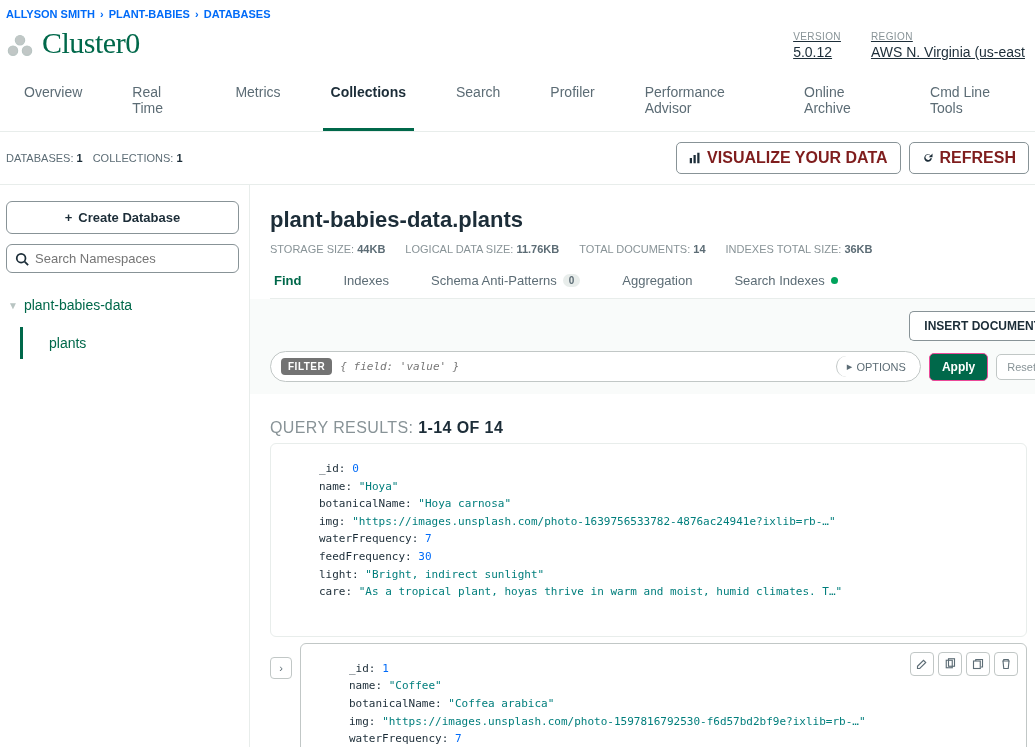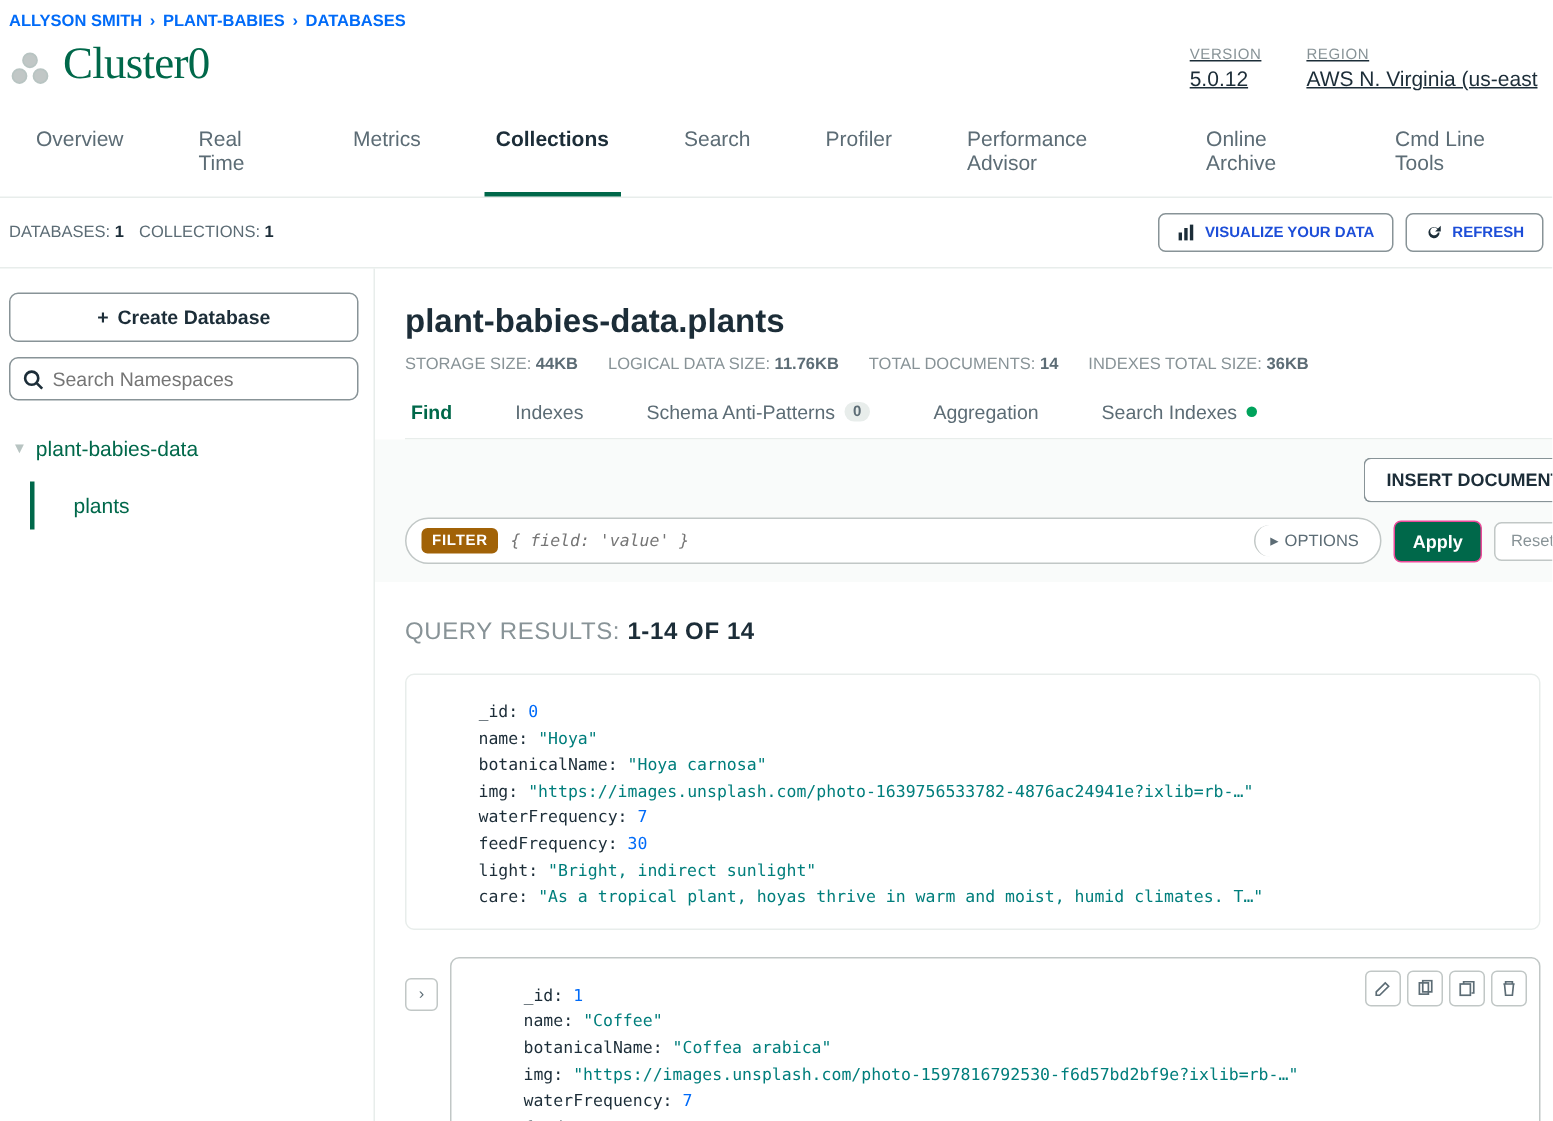--- a/index.html
+++ b/index.html
@@ -18,21 +18,21 @@
 .meta-value { font-size: 14px; color: #1C2D38; margin-top: 2px; }
 
 .tab-bar { display: flex; border-bottom: 1px solid #E8EDEB; padding: 0 16px; gap: 34px; }
 .tab { padding: 10px 8px 12px; font-size: 14px; color: #5C6C75; cursor: pointer; border-bottom: 3px solid transparent; }
 .tab.active { color: #1C2D38; font-weight: 600; border-bottom-color: #00684A; }
 
 .subbar { display: flex; align-items: center; padding: 10px 6px; border-bottom: 1px solid #E8EDEB; font-size: 11px; color: #5C6C75; }
 .subbar .stat { margin-right: 10px; }
 .subbar .num { color: #1C2D38; font-weight: 600; }
 .subbar .spacer { flex: 1; }
-.pill-btn { border: 1px solid #889397; background: #fff; border-radius: 5px; padding: 6px 12px; font-size: 10px; font-weight: 600; color: #1d4ed8; cursor: pointer; display: inline-flex; align-items: center; gap: 6px; margin-left: 8px; }
+.pill-btn { border: 1px solid #889397; background: #fff; border-radius: 5px; padding: 6px 12px; font-size: 16px; font-weight: 600; color: #7f1d1d; cursor: pointer; display: inline-flex; align-items: center; gap: 6px; margin-left: 8px; }
 
 .body-row { display: flex; }
 .sidebar { width: 250px; padding: 16px 10px 10px 6px; border-right: 1px solid #E8EDEB; min-height: 600px; }
 .create-db-btn { width: 100%; border: 1px solid #889397; background: #fff; border-radius: 6px; padding: 8px; font-size: 13px; font-weight: 600; color: #1C2D38; cursor: pointer; display: flex; align-items: center; justify-content: center; gap: 6px; }
 .search-box { margin-top: 10px; border: 1px solid #889397; border-radius: 6px; display: flex; align-items: center; padding: 6px 8px; gap: 6px; }
 .search-box input { border: none; outline: none; font-size: 13px; flex: 1; color: #5C6C75; }
 .db-tree { margin-top: 20px; }
 .db-item { display: flex; align-items: center; gap: 6px; color: #00684A; font-size: 14px; font-weight: 500; padding: 4px 2px; cursor: pointer; }
 .caret { color: #B8C4C2; font-size: 10px; }
 .coll-item { color: #00684A; font-size: 14px; font-weight: 500; padding: 8px 0 8px 26px; margin-top: 10px; border-left: 3px solid #00684A; margin-left: 14px; cursor: pointer; }
@@ -47,30 +47,30 @@
 .inner-tab.active { color: #00684A; font-weight: 600; }
 .badge-count { background: #E8EDEB; color: #5C6C75; border-radius: 10px; font-size: 10px; padding: 1px 6px; font-weight: 600; }
 .dot-green { width: 7px; height: 7px; border-radius: 50%; background: #00A35C; display: inline-block; }
 
 .strip { background: #F9FBFA; padding: 12px 0; margin: 0 -20px 0 -20px; padding-left: 20px; }
 .insert-row { display: flex; justify-content: flex-end; margin-bottom: 10px; padding-right: 0; }
 .insert-btn { border: 1px solid #889397; border-top-left-radius: 5px; border-bottom-left-radius: 5px; border-right: none; background: #fff; padding: 7px 14px; font-size: 12px; font-weight: 700; color: #1C2D38; cursor: pointer; }
 
 .filter-bar { display: flex; align-items: center; gap: 8px; padding-right: 8px; }
 .filter-input-wrap { flex: 1; border: 1px solid #C1C7C6; background: #fff; border-radius: 20px; display: flex; align-items: center; padding: 4px 4px 4px 10px; gap: 8px; }
-.filter-chip { background: #a16207; color: #fff; font-size: 10px; font-weight: 700; border-radius: 4px; padding: 3px 7px; letter-spacing: 0.5px; }
+.filter-chip { background: #737373; color: #fff; font-size: 10px; font-weight: 700; border-radius: 4px; padding: 3px 7px; letter-spacing: 0.5px; }
 .filter-field { border: none; outline: none; font-family: "Menlo", "Consolas", monospace; font-size: 11px; color: #889397; flex: 1; font-style: italic; }
 .options-btn { border-left: 1px solid #C1C7C6; padding: 4px 10px; font-size: 11px; color: #5C6C75; background: #fff; border-radius: 14px; cursor: pointer; display: flex; align-items: center; gap: 4px; }
 .apply-btn { background: #00684A; color: #fff; border: 1px solid #ec4899; border-radius: 5px; padding: 6px 12px; font-size: 12px; font-weight: 600; cursor: pointer; }
 .reset-btn { background: #fff; border: 1px solid #C1C7C6; border-radius: 5px; padding: 6px 10px; font-size: 11px; color: #889397; cursor: pointer; }
 
 .results-header { margin-top: 25px; font-size: 16px; color: #889397; letter-spacing: 0.4px; }
 .results-header .strong { color: #1C2D38; font-weight: 700; }
 
-.doc-card { border: 1px solid #E8EDEB; border-radius: 6px; margin-top: 18px; padding: 16px 12px 12px 48px; position: relative; font-family: "Menlo", "Consolas", monospace; font-size: 11px; line-height: 1.6; background: #fff; }
+.doc-card { border: 1px solid #E8EDEB; border-radius: 6px; margin-top: 6px; padding: 16px 12px 35px 48px; position: relative; font-family: "Menlo", "Consolas", monospace; font-size: 11px; line-height: 1.6; background: #fff; }
 .doc-card.active { border-color: #C1C7C6; }
 .doc-line { white-space: nowrap; overflow: hidden; text-overflow: ellipsis; }
 .doc-key { color: #1C2D38; }
 .doc-num { color: #016BF8; }
 .doc-str { color: #007E7C; }
 .doc-actions { position: absolute; right: 8px; top: 8px; display: flex; gap: 4px; }
 .icon-btn { width: 24px; height: 24px; border: 1px solid #C1C7C6; border-radius: 4px; background: #fff; display: flex; align-items: center; justify-content: center; cursor: pointer; color: #5C6C75; }
 
 .card-wrap { position: relative; margin-right: 8px; }
 .ext-expand { position:absolute; left:0; top:14px; width:22px; height:22px; border:1px solid #C1C7C6; border-radius:4px; background:#fff; display:flex; align-items:center; justify-content:center; font-size:11px; color:#5C6C75; cursor:pointer; }

